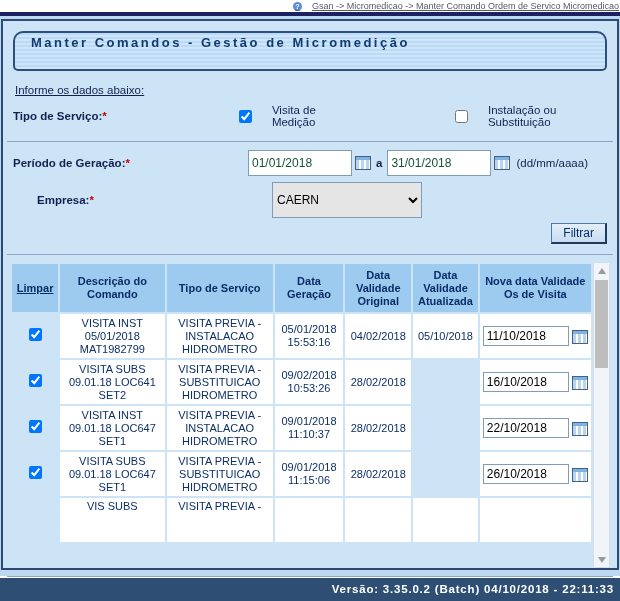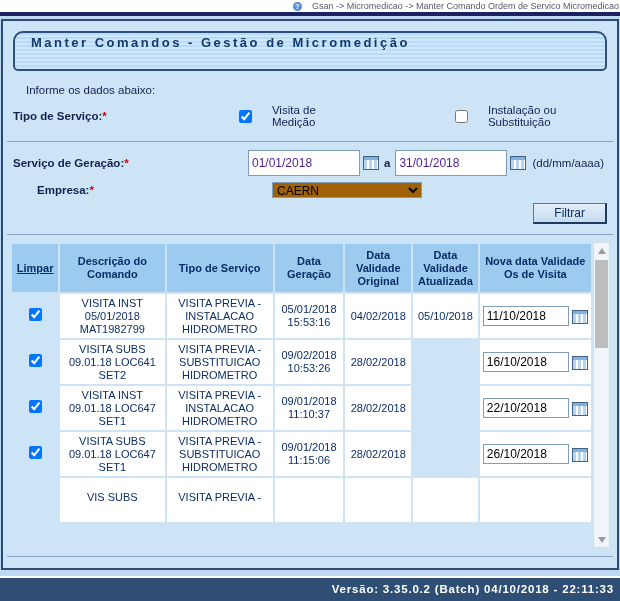--- a/index.html
+++ b/index.html
@@ -1,70 +1,70 @@
 <!DOCTYPE html>
 <html><head>
 <meta charset="utf-8">
 <style>
   * { box-sizing: border-box; margin: 0; padding: 0; }
   html,body { width:620px; height:601px; overflow:hidden; }
   body { font-family:"Liberation Sans", sans-serif; background:#ffffff; }
 
   
   .topstrip { height:12px; background:#ffffff; display:flex; justify-content:flex-end; align-items:center; padding-right:1px; }
-  .crumb { font-size:9px; color:#555a66; display:flex; align-items:flex-end; gap:10px; white-space:nowrap; }
+  .crumb { font-size:9px; color:#555a66; display:flex; align-items:flex-end; gap:10px; white-space:nowrap;text-decoration:underline; }
   .help-dot { width:9px; height:9px; border-radius:50%; background:#5b8dd6; color:#fff; font-size:7px; line-height:9px; text-align:center; font-weight:bold; display:inline-block; }
   .navyline { height:4px; background:#1c2161; }
 
   
   .page { height:560px; background:#bdd8ef; padding:3px 1px 0 1px; }
   .panel { height:551px; border:2px solid #2c4a74; background:#cde4f7; position:relative; }
 
   .titlebar { margin:10px 10px 0 10px; height:40px; border:2px solid #2e4f7c;
     border-radius:10px 10px 5px 5px;
     background:repeating-linear-gradient(180deg,#badaf6 0 2px,#cfe6fa 2px 4px);
     line-height:20px; padding-left:16px; color:#123a6d; font-weight:bold; font-size:13px; letter-spacing:2.5px; }
 
-  .intro { margin:13px 0 0 23px; font-size:11.5px; color:#13214f; }
+  .intro { margin:13px 0 0 12px; font-size:11.5px; color:#13214f;text-decoration:underline; }
 
   .frow { margin:8px 0 0 10px; display:flex; align-items:center; font-size:11.5px; color:#13214f; }
   .flabel { width:235px; font-weight:bold; }
   .req { color:#cc0000; font-weight:bold; }
   .cklabel { font-size:11.5px; color:#13214f; margin-left:20px; }
   .ck2 { margin-left:96px; }
 
   .sep { border:none; border-top:1px solid #8aa6c4; margin:13px 4px 0 4px; }
 
-  .txt { border:1px solid #7f9db9; height:19px; width:112px; font-size:12px; padding:12px 3px; color:#4c1d95;
+  .txt { border:1px solid #7f9db9; height:19px; width:104px; font-size:12px; padding:12px 3px; color:#14532d;
          font-family:"Liberation Sans",sans-serif; background:#fff; }
   .cal { display:inline-block; width:16px; height:14px; border:1px solid #44617f; background-color:#fff;
     background-image:
       linear-gradient(#7fb2e0 0 3px, rgba(0,0,0,0) 3px),
       repeating-linear-gradient(90deg, #b8d4ee 0 3px, #ffffff 3px 5px),
       repeating-linear-gradient(180deg, #b8d4ee 0 3px, #ffffff 3px 5px);
     vertical-align:middle; margin-left:3px; cursor:pointer; }
   .sep-a { font-weight:bold; margin:0 5px; }
   .hint { margin-left:6px; }
-  select.emp { width:150px; height:16px; font-size:12px; border:1px solid #7f9db9; font-family:"Liberation Sans",sans-serif; color:#000; background:#a16207; }
+  select.emp { width:150px; height:36px; font-size:12px; border:1px solid #7f9db9; font-family:"Liberation Sans",sans-serif; color:#000; background:#e5e5e5; }
 
   .filtrar-row { margin:5px 10px 0 0; text-align:right; }
   .btn { font-size:12px; color:#0b2d66; background:linear-gradient(#e3eef9,#c6dcef);
     border:1px solid #55779f; border-right:2px solid #1f3a5f; border-bottom:2px solid #1f3a5f;
-    padding:2px 20px; font-family:"Liberation Sans",sans-serif; cursor:pointer; }
+    padding:2px 11px; font-family:"Liberation Sans",sans-serif; cursor:pointer; }
 
   
   .table-wrap { margin:7px auto 0 auto; width:600px; height:306px; display:flex; }
   .grid-area { width:583px; height:306px; overflow:hidden; }
   table { border-collapse:separate; border-spacing:2px; width:583px; table-layout:fixed;
           font-size:11px; color:#0d2f66; }
   th { background:#9dcbf0; font-weight:bold; height:48px; padding:0 2px; line-height:13px; color:#0b2d66; }
   th a { color:#0b2d66; text-decoration:underline; cursor:pointer; }
   td { background:#ffffff; text-align:center; padding:1px 2px; line-height:13px; height:44px; vertical-align:middle; }
   td.cellblue { background:#cde4f7; }
-  tr.partial td { vertical-align:top; padding-top:13px; }
+  tr.partial td { vertical-align:top; padding-top:2px; }
   .txt-sm { border:1px solid #7f9db9; height:20px; width:86px; font-size:12px; padding:0 3px; color:#000;
             font-family:"Liberation Sans",sans-serif; background:#fff; }
 
   
   .sbar { width:17px; height:306px; background:#f1f5f9; border:1px solid #d5dde5; display:flex; flex-direction:column; align-items:center; }
   .sb-btn { width:15px; height:15px; display:flex; align-items:center; justify-content:center; cursor:pointer; }
   .tri-up { width:0; height:0; border-left:4px solid transparent; border-right:4px solid transparent; border-bottom:6px solid #9a9a9a; }
   .tri-dn { width:0; height:0; border-left:4px solid transparent; border-right:4px solid transparent; border-top:6px solid #9a9a9a; }
   .sb-thumb { width:13px; height:88px; background:#bdbdbd; margin-top:2px; cursor:grab; }
   .sb-space { flex:1; }
@@ -101,21 +101,21 @@
       <input type="checkbox" checked="true" style="">
       <span class="cklabel">Visita de Medição</span>
       <input type="checkbox" class="ck2" style="">
       <span class="cklabel">Instalação ou Substituição</span>
     </div>
 
     <hr class="sep">
 
     <div class="frow">
       <span class="flabel">
-        <span>Serviço de Geração:</span><span class="req">*</span>
+        <span>Período de Geração:</span><span class="req">*</span>
       </span>
       <input type="text" class="txt" value="01/01/2018" style="">
       <span class="cal"></span>
       <span class="sep-a">a</span>
       <input type="text" class="txt" value="31/01/2018" style="">
       <span class="cal"></span>
       <span class="hint">(dd/mm/aaaa)</span>
     </div>
 
     <div class="frow" style="margin-top:6px;padding-left:24px;">

